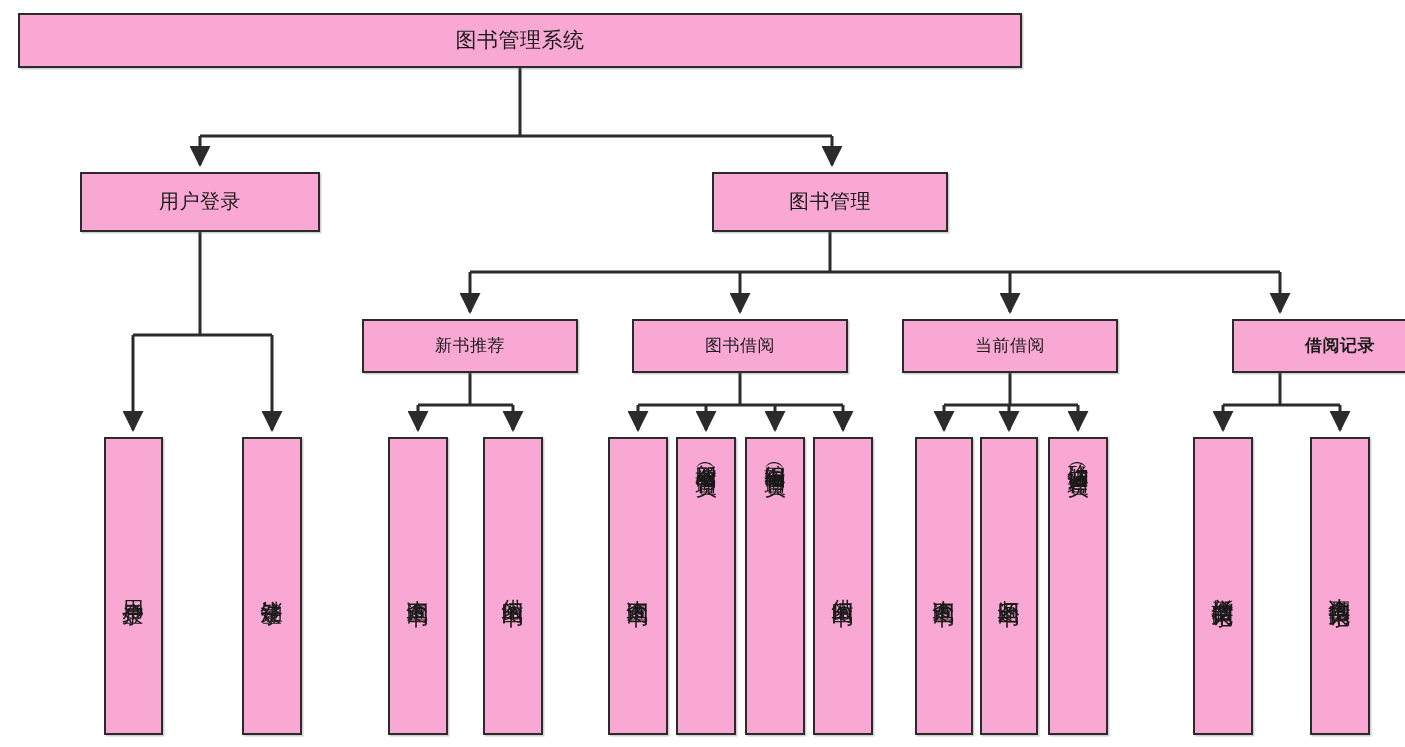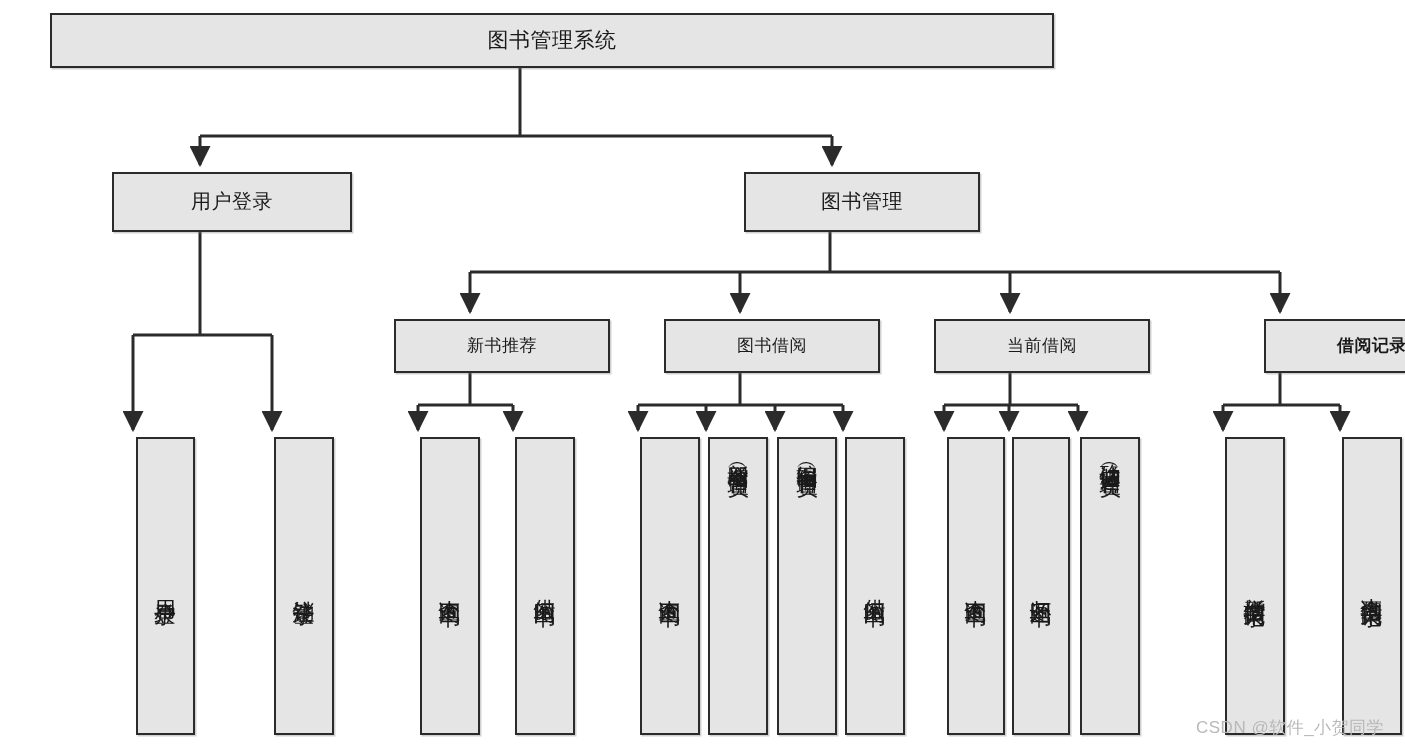--- a/index.html
+++ b/index.html
@@ -22,27 +22,26 @@
     left: 0;
     top: 0;
     width: 1405px;
     height: 747px;
     pointer-events: none;
   }
   .node {
     position: absolute;
     box-sizing: border-box;
     border: 2.5px solid #2b2b2b;
-    background: #e5e5e5;
+    background: #f9a8d4;
     display: flex;
     align-items: center;
     justify-content: center;
     color: #1a1a1a;
     box-shadow: 1.5px 1.5px 0 rgba(120,120,120,0.35);
-    margin-left: 32px;
   }
   .node .lbl {
     display: block;
     text-align: center;
     line-height: 1.18;
     letter-spacing: 0.5px;
   }
   
   #node-root {
     left: 18px; top: 13px; width: 1004px; height: 55px;
@@ -204,14 +203,13 @@
     <span class="lbl">确认归还（管理员）</span>
   </div>
 
   <div class="node leaf centered" style="left:1193px;width:60px;">
     <span class="lbl">新增借阅记录</span>
   </div>
   <div class="node leaf centered" style="left:1310px;width:60px;">
     <span class="lbl">查询借阅记录</span>
   </div>
 
-  <div class="watermark">CSDN @软件_小贺同学</div>
 </div>
 
 </body></html>

